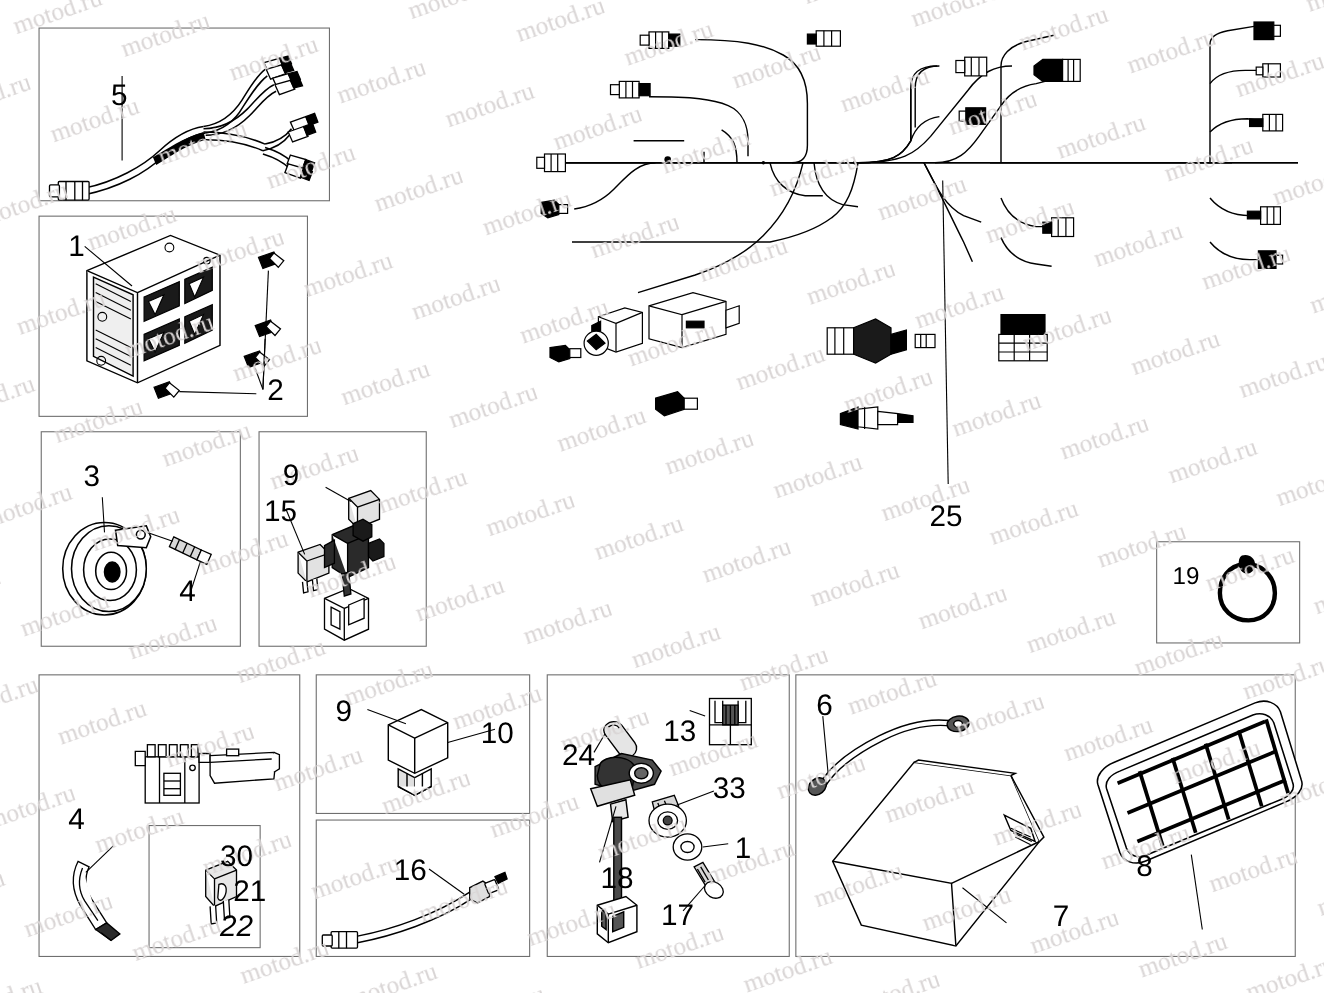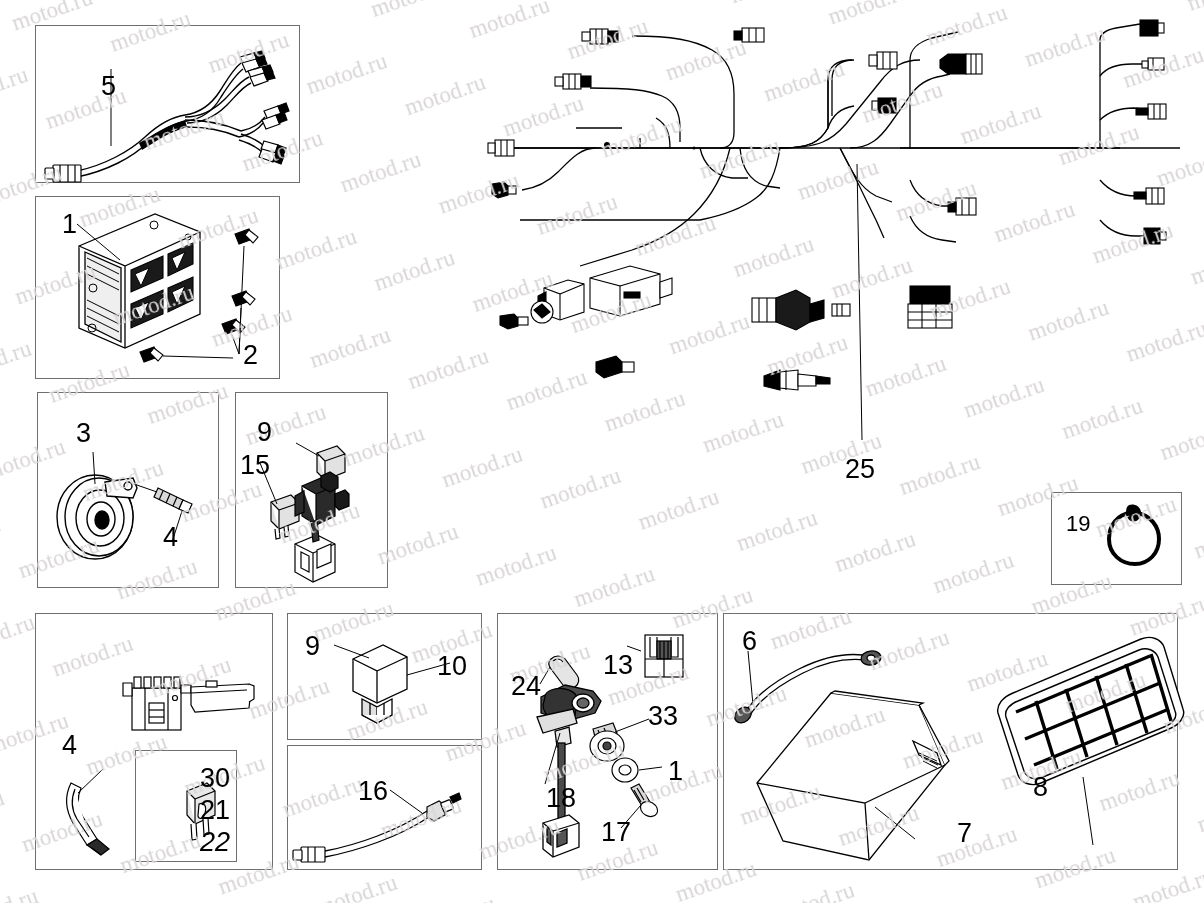--- a/index.html
+++ b/index.html
@@ -246,21 +246,21 @@
       <path d="M152,178 L160,186 L160,211"></path>
       <path d="M160,186 L180,178"></path>
       <path d="M164,191 C169,189 172,193 170,200 C168,206 164,207 163,203 Z" fill="#fff"></path>
       <path d="M156,211 L157,227 L162,226 L161,210"></path>
       <path d="M168,206 L169,222 L174,221 L173,205"></path>
     </g>
     <line class="lead" x1="68" y1="156" x2="43" y2="180"></line>
   </svg>
   <div class="num n-lg" style="left:62px;top:732px;">4</div>
   <div class="num n-lg" style="left:200px;top:765px;">30</div>
-  <div class="num n-lg" style="left:200px;top:797px;text-align:right;">21</div>
+  <div class="num n-lg" style="left:212px;top:797px;text-align:right;">21</div>
   <div class="num n-lg" style="left:200px;top:829px;font-style:italic;">22</div>
 
   <svg class="art" style="left:287px;top:613px;" width="195" height="127" viewBox="0 0 195 127">
     <g stroke="#000" stroke-width="1.3" fill="#fff">
       <path d="M66,46 L96,32 L120,44 L120,76 L90,90 L66,78 Z"></path>
       <path d="M66,46 L90,58 L90,90"></path>
       <path d="M90,58 L120,44"></path>
       <path d="M75,86 L90,94 L90,110 L75,102 Z" fill="#e0e0e0"></path>
       <path d="M90,94 L105,86 L105,102 L90,110"></path>
       <line x1="83" y1="90" x2="83" y2="106"></line>

